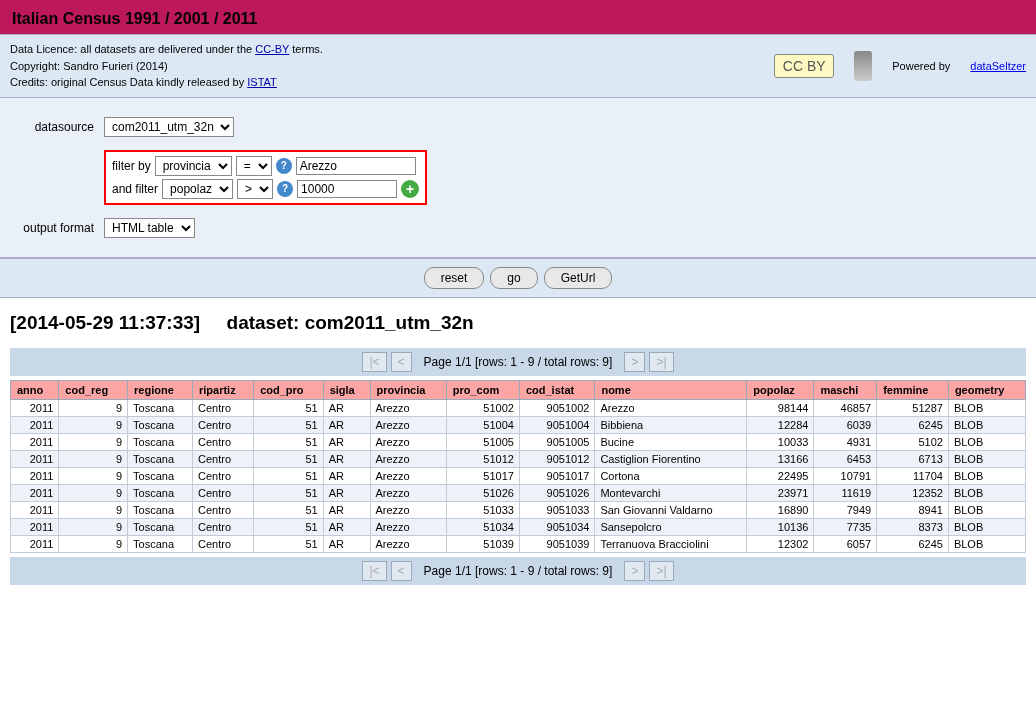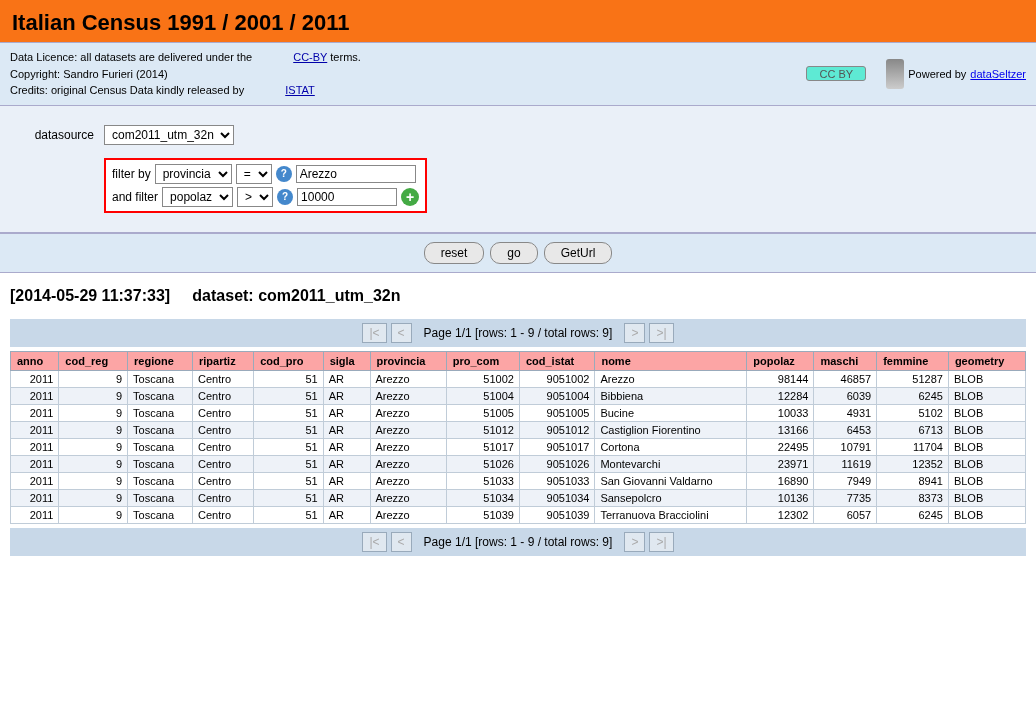--- a/index.html
+++ b/index.html
@@ -1,45 +1,45 @@
 <!DOCTYPE html>
 <html><head>
   <meta charset="utf-8">
   <style>
     * { box-sizing: border-box; margin: 0; padding: 0; }
     body { font-family: Arial, sans-serif; font-size: 12px; background: #fff; color: #000; }
     
-    #page-title { background: #f97316; padding: 10px 12px 6px; font-size: 22px; font-weight: bold; color: #000; }
+    #page-title { background: #be185d; padding: 10px 12px 6px; font-size: 16px; font-weight: bold; color: #000; }
     
     #header-bar { background: #dce9f5; border-top: 1px solid #aac; border-bottom: 1px solid #aac; padding: 6px 10px; display: flex; align-items: center; gap: 10px; flex-wrap: wrap; }
     #header-left { flex: 1; font-size: 11px; line-height: 1.5; }
-    #header-left a { color: #00a; margin-left: 38px; }
-    #cc-logo { width: 60px; height: 15px; background: #5eead4; border: 1px solid #888; display: flex; align-items: center; justify-content: center; font-size: 11px; color: #555; border-radius: 3px; }
+    #header-left a { color: #00a; }
+    #cc-logo { width: 60px; height: 24px; background: #fef9c3; border: 1px solid #888; display: flex; align-items: center; justify-content: center; font-size: 14px; color: #555; border-radius: 3px; }
     #header-links { display: flex; align-items: center; gap: 6px; font-size: 12px; }
     #header-links a { color: #00a; text-decoration: none; }
-    #powered-by { display: flex; align-items: center; gap: 4px; font-size: 11px; margin-left: 10px; }
+    #powered-by { display: flex; align-items: center; gap: 20px; font-size: 11px; margin-left: 10px; }
     #seltzer-icon { width: 18px; height: 30px; background: linear-gradient(to bottom, #888, #ccc); border-radius: 3px; display: inline-block; }
 
     #controls-area { background: #eaf0f8; border-bottom: 2px solid #aac; padding: 6px 10px; }
     .control-row { display: flex; align-items: center; margin: 13px 0; gap: 4px; }
     .control-label { width: 90px; text-align: right; font-size: 12px; padding-right: 6px; }
     
     select, input[type="text"] { font-size: 12px; border: 1px solid #888; padding: 1px 3px; background: #fff; }
     select { cursor: pointer; }
     
     #filter-box { border: 2px solid red; padding: 4px 6px; display: inline-flex; flex-direction: column; gap: 3px; background: #fff; }
     .filter-row { display: flex; align-items: center; gap: 4px; }
     .help-icon { width: 16px; height: 16px; border-radius: 50%; background: #4488cc; color: #fff; font-size: 10px; font-weight: bold; display: inline-flex; align-items: center; justify-content: center; cursor: pointer; flex-shrink: 0; }
     .add-icon { width: 18px; height: 18px; border-radius: 50%; background: #44aa44; color: #fff; font-size: 14px; font-weight: bold; display: inline-flex; align-items: center; justify-content: center; cursor: pointer; flex-shrink: 0; }
     
     #buttons-row { display: flex; justify-content: center; gap: 6px; padding: 8px; background: #dce9f5; border-bottom: 1px solid #aac; }
     .action-btn { font-size: 12px; padding: 3px 16px; background: #e8e8e8; border: 1px solid #888; cursor: pointer; border-radius: 10px; }
     
     #results-area { padding: 8px 10px; }
-    #results-header { font-size: 16px; font-weight: bold; padding: 6px 0 10px; }
+    #results-header { font-size: 19px; font-weight: bold; padding: 6px 0 10px; }
     
     #pagination-top, #pagination-bottom { background: #c8d8e8; padding: 4px 8px; display: flex; align-items: center; justify-content: center; gap: 4px; font-size: 12px; margin: 4px 0; }
     .page-btn { background: #e0e8f0; border: 1px solid #99aabb; padding: 2px 6px; cursor: pointer; font-size: 12px; }
     .page-btn.disabled { color: #aaa; cursor: default; }
     .page-text { padding: 2px 8px; }
     
     #data-table { width: 100%; border-collapse: collapse; font-size: 11px; }
     #data-table th { background: #fca5a5; border: 1px solid #99aabb; padding: 3px 6px; text-align: left; font-weight: bold; white-space: nowrap; }
     #data-table td { border: 1px solid #c0ccd8; padding: 2px 5px; white-space: nowrap; }
     #data-table tr:nth-child(even) { background: #eef2f8; }
@@ -101,20 +101,26 @@
         <select>
           <option>&gt;</option>
         </select>
         <span class="help-icon">?</span>
         <input type="text" style="width: 100px;" value="10000">
         <span class="add-icon">+</span>
       </div>
     </div>
   </div>
 
+  <div class="control-row">
+    <span class="control-label">output format</span>
+    <select>
+      <option>HTML table</option>
+    </select>
+  </div>
 </div>
 
 <div id="buttons-row">
   <button class="action-btn">reset</button>
   <button class="action-btn">go</button>
   <button class="action-btn">GetUrl</button>
 </div>
 
 <div id="results-area">
   <div id="results-header">

